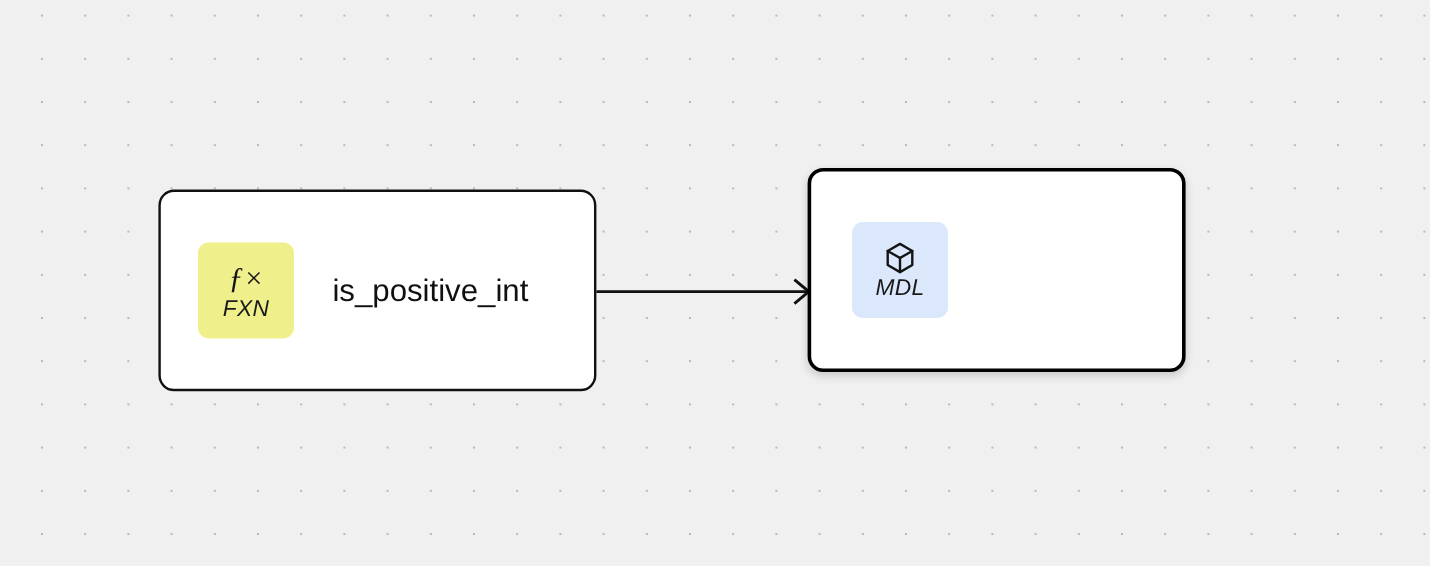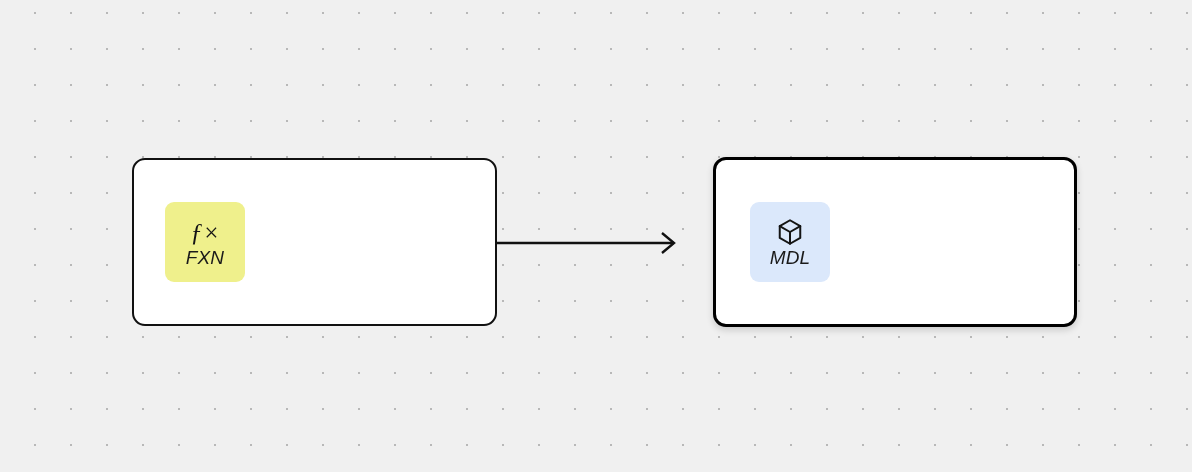--- a/index.html
+++ b/index.html
@@ -55,24 +55,23 @@
 
   #node-fxn {
     left: 132px;
     top: 158px;
     width: 365px;
     height: 168px;
   }
 
   #node-mdl {
     left: 673px;
-    top: 157px;
-    width: 364px;
+    top: 140px;
+    width: 315px;
     height: 170px;
-    margin-left: 40px;
   }
 
   
   .badge {
     width: 80px;
     height: 80px;
     border-radius: 9px;
     margin-left: 31px;
     flex: 0 0 auto;
     display: flex;
@@ -140,20 +139,21 @@
       <line x1="497" y1="243" x2="674" y2="243" stroke="#111111" stroke-width="2.4"></line>
       <polyline points="662,233 674,243 662,253" fill="none" stroke="#111111" stroke-width="2.4" stroke-linecap="butt" stroke-linejoin="miter"></polyline>
     </g>
   </svg>
 
   <div id="node-fxn" class="node normal">
     <div class="badge fxn">
       <span class="badge-glyph">ƒ×</span>
       <span class="badge-code">FXN</span>
     </div>
+    <div class="node-title">is_positive_int</div>
   </div>
 
   <div id="node-mdl" class="node selected">
     <div class="badge mdl">
       <span class="badge-glyph">
         <svg width="30" height="30" viewBox="0 0 24 24" fill="none" stroke="#141414" stroke-width="1.6" stroke-linecap="round" stroke-linejoin="round">
           <path d="M12 2.6 L20.2 7.3 L20.2 16.7 L12 21.4 L3.8 16.7 L3.8 7.3 Z"></path>
           <path d="M3.8 7.3 L12 12 L20.2 7.3"></path>
           <path d="M12 12 L12 21.4"></path>
         </svg>

